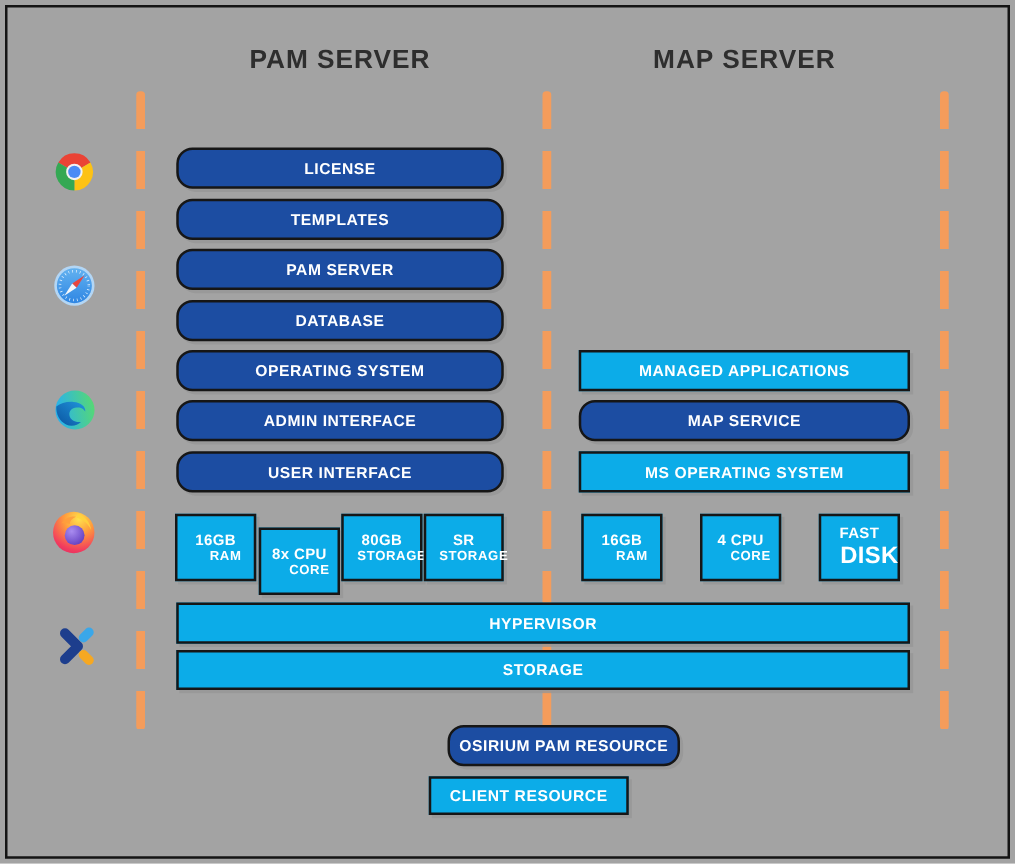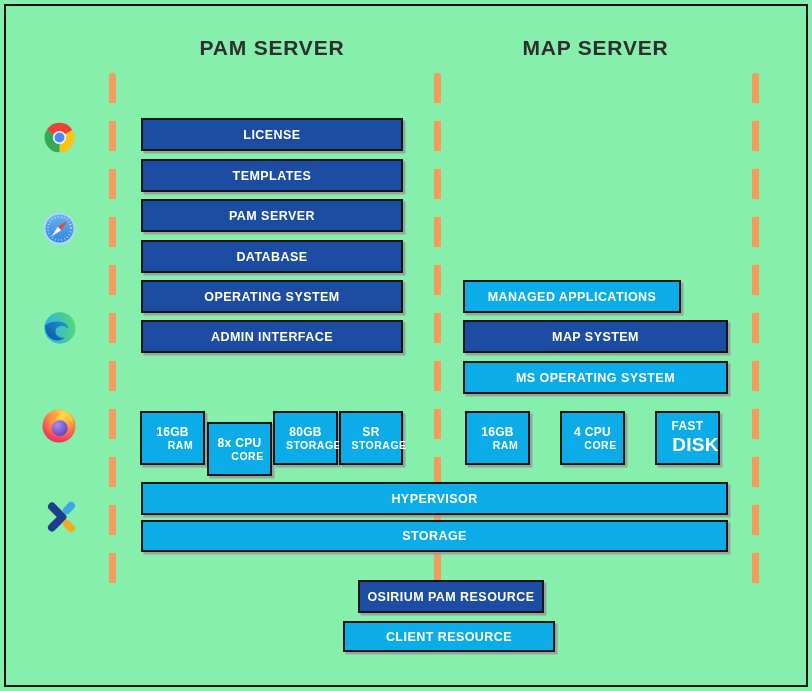--- a/index.html
+++ b/index.html
@@ -1,34 +1,34 @@
 <!DOCTYPE html>
 <html><head>
 <meta charset="utf-8">
 <style>
   html,body{margin:0;padding:0;background:#fff;}
   .canvas{
-    position:relative;width:812px;height:691px;background:#86efac;overflow:hidden;
+    position:relative;width:812px;height:691px;background:#a3a3a3;overflow:hidden;
     font-family:"Liberation Sans", sans-serif;
   }
   .frame{position:absolute;left:4px;top:4px;right:4px;bottom:4px;border:2px solid #141414;pointer-events:none;}
   .title{
     position:absolute;top:36px;font-size:21px;font-weight:bold;color:#2e2e2e;
     letter-spacing:.8px;text-align:center;
   }
   .dash{
     position:absolute;top:73px;width:7px;height:511px;border-radius:3px;
     background:repeating-linear-gradient(to bottom,#F49C5B 0 30px,transparent 30px 48px);
   }
   .box{
     position:absolute;box-sizing:border-box;display:flex;align-items:center;justify-content:center;
     color:#fff;font-weight:bold;font-size:12.5px;letter-spacing:.45px;text-align:center;
     border:2px solid #161616;box-shadow:2.5px 2.5px 0 rgba(150,150,150,.8);
   }
-  .dark{background:#1C4DA2;}
+  .dark{background:#1C4DA2;border-radius:13px;}
   .light{background:#0CACE8;}
   .hw{flex-direction:column;line-height:1.2;}
   .hw .l1{font-size:12px;letter-spacing:.3px;}
   .hw .l2{font-size:10.5px;letter-spacing:.5px;margin-left:16px;}
   .hw.big2 .l2{font-size:19px;letter-spacing:.3px;}
   .icon{position:absolute;}
   .icon svg{display:block;width:100%;height:100%;}
 </style>
 </head>
 <body>
@@ -110,53 +110,54 @@
       <line x1="28.5" y1="28.5" x2="34" y2="34" stroke="#F6A822" stroke-width="9.5" stroke-linecap="round"></line>
     </svg>
   </div>
 
   <div class="box dark" style="left:141px;top:118px;width:262px;height:33px;">LICENSE</div>
   <div class="box dark" style="left:141px;top:159px;width:262px;height:33px;">TEMPLATES</div>
   <div class="box dark" style="left:141px;top:199px;width:262px;height:33px;">PAM SERVER</div>
   <div class="box dark" style="left:141px;top:240px;width:262px;height:33px;">DATABASE</div>
   <div class="box dark" style="left:141px;top:320px;width:262px;height:33px;">ADMIN INTERFACE</div>
   <div class="box dark" style="left:141px;top:280px;width:262px;height:33px;">OPERATING SYSTEM</div>
+  <div class="box dark" style="left:141px;top:361px;width:262px;height:33px;">USER INTERFACE</div>
 
   <div class="box light hw" style="left:140px;top:411px;width:65px;height:54px;">
     <span class="l1">16GB</span>
     <span class="l2">RAM</span>
   </div>
   <div class="box light hw" style="left:207px;top:422px;width:65px;height:54px;">
     <span class="l1">8x CPU</span>
     <span class="l2">CORE</span>
   </div>
   <div class="box light hw" style="left:273px;top:411px;width:65px;height:54px;">
     <span class="l1">80GB</span>
     <span class="l2">STORAGE</span>
   </div>
   <div class="box light hw" style="left:339px;top:411px;width:64px;height:54px;">
     <span class="l1">SR</span>
     <span class="l2">STORAGE</span>
   </div>
 
-  <div class="box light" style="left:463px;top:280px;width:218px;height:33px;">MANAGED APPLICATIONS</div>
-  <div class="box dark" style="left:463px;top:320px;width:265px;height:33px;">MAP SYSTEM</div>
+  <div class="box light" style="left:463px;top:280px;width:265px;height:33px;">MANAGED APPLICATIONS</div>
+  <div class="box dark" style="left:463px;top:320px;width:265px;height:33px;">MAP SERVICE</div>
   <div class="box light" style="left:463px;top:361px;width:265px;height:33px;">MS OPERATING SYSTEM</div>
 
   <div class="box light hw" style="left:465px;top:411px;width:65px;height:54px;">
     <span class="l1">16GB</span>
     <span class="l2">RAM</span>
   </div>
   <div class="box light hw" style="left:560px;top:411px;width:65px;height:54px;">
     <span class="l1">4 CPU</span>
     <span class="l2">CORE</span>
   </div>
   <div class="box light hw big2" style="left:655px;top:411px;width:65px;height:54px;">
     <span class="l1">FAST</span>
     <span class="l2">DISK</span>
   </div>
 
   <div class="box light" style="left:141px;top:482px;width:587px;height:33px;">HYPERVISOR</div>
   <div class="box light" style="left:141px;top:520px;width:587px;height:32px;">STORAGE</div>
 
   <div class="box dark" style="left:358px;top:580px;width:186px;height:33px;">OSIRIUM PAM RESOURCE</div>
-  <div class="box light" style="left:343px;top:621px;width:212px;height:31px;">CLIENT RESOURCE</div>
+  <div class="box light" style="left:343px;top:621px;width:160px;height:31px;">CLIENT RESOURCE</div>
 </div>
 
 </body></html>

